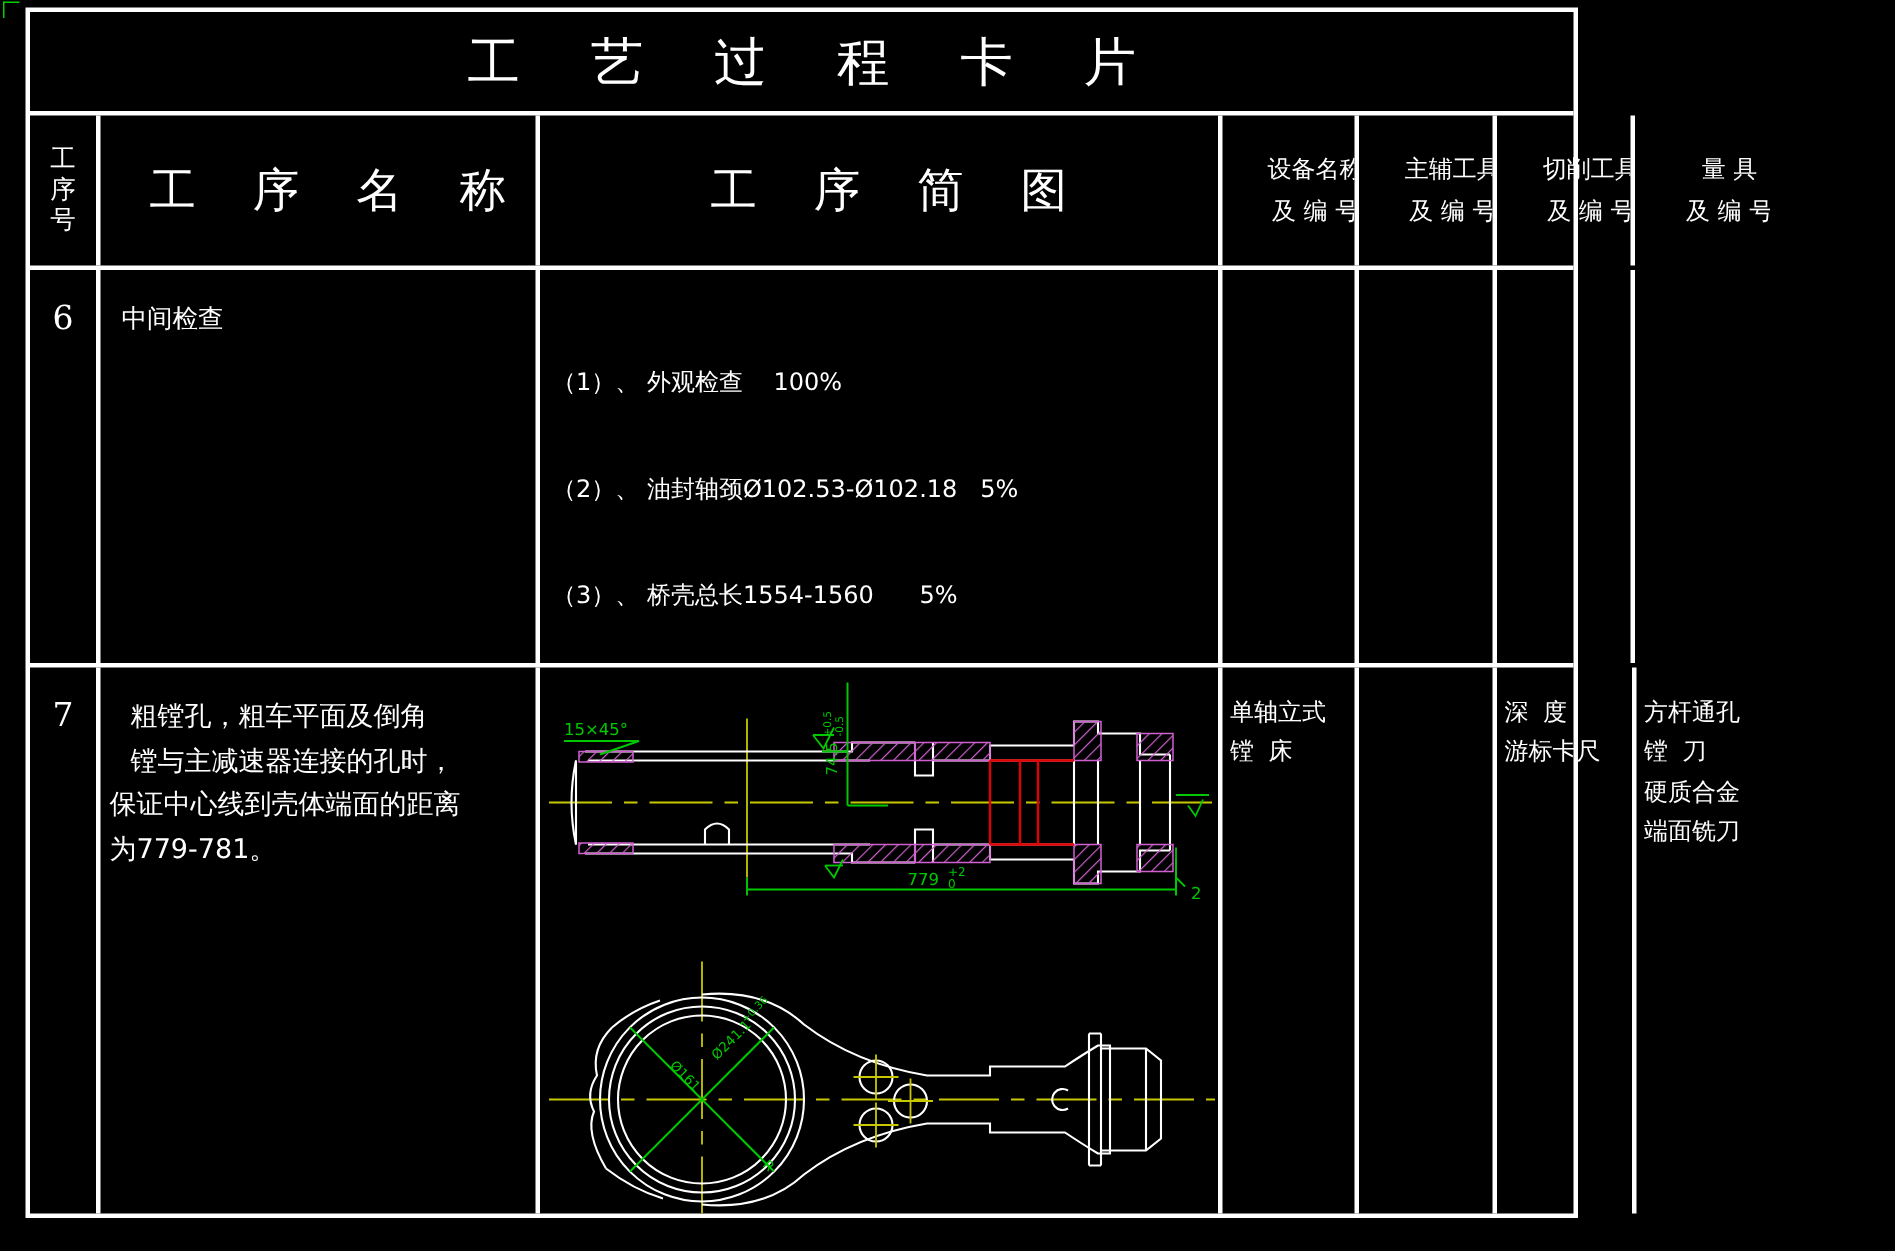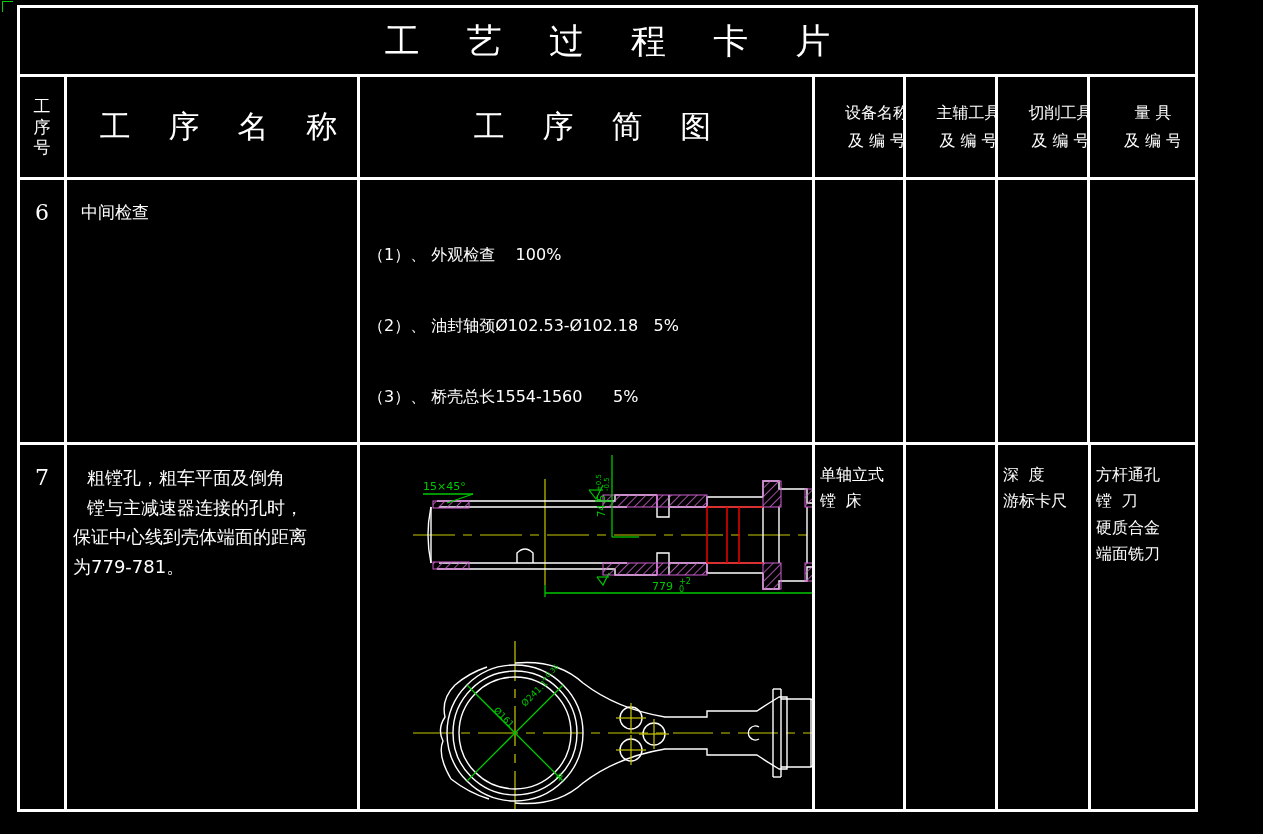--- a/index.html
+++ b/index.html
@@ -27,21 +27,21 @@
     border-left: 1px solid #00d000;
     border-top: 1px solid #00d000;
     pointer-events: none;
   }
 
   
   .card {
     position: absolute;
     left: 17px;
     top: 5px;
-    width: 1181px;
+    width: 1035px;
     height: 807px;
     border: 3px solid #ffffff;
     box-sizing: border-box;
     display: flex;
     flex-direction: column;
   }
 
   
   .title-band {
     height: 69px;
@@ -166,21 +166,20 @@
     line-height: 1.65;
     font-family: Liberation Mono, monospace;
     white-space: nowrap;
   }
 
   
   .sketch {
     position: relative;
     width: 100%;
     height: 100%;
-    padding-left: 47px;
   }
   .sketch svg { display: block; }
 </style>
 </head>
 <body>
 
 <div class="corner-tick"></div>
 
 <div class="card">
 

